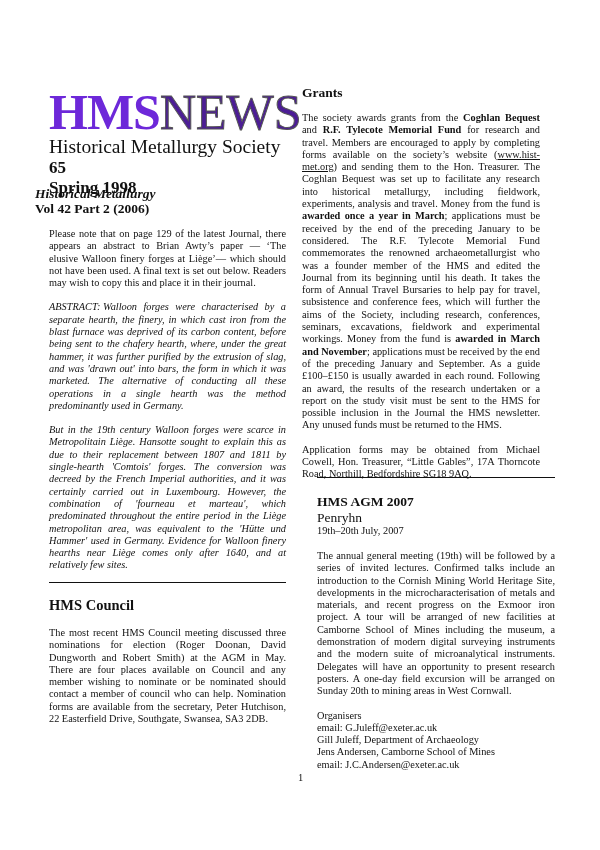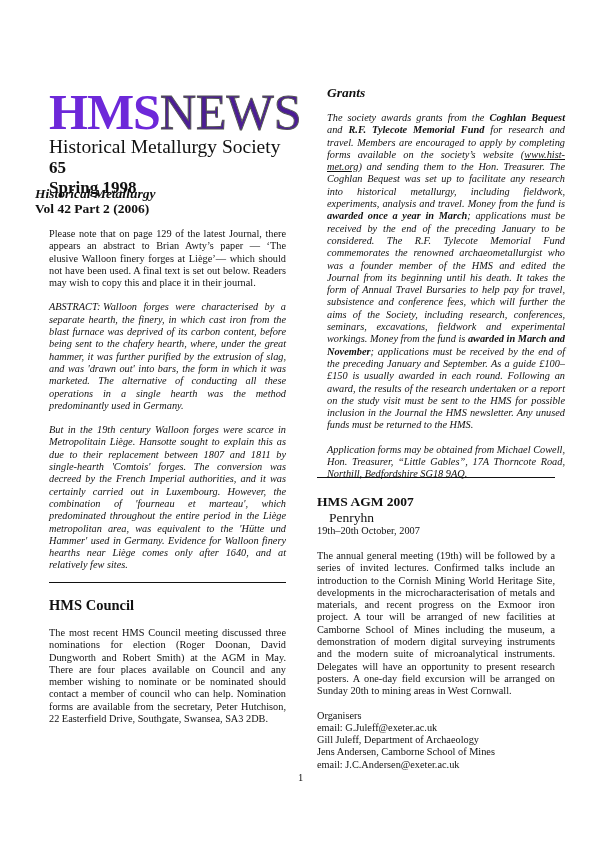--- a/index.html
+++ b/index.html
@@ -11,21 +11,21 @@
   .mast-title .news { color: #4c1d95; -webkit-text-stroke: 1px #555; font-weight: normal; letter-spacing: 0px; }
   .society { font-size: 19.5px; line-height: 22px; margin-top: 2px; white-space: nowrap; }
   .issue-row { display: flex; justify-content: space-between; font-weight: bold; font-size: 17px; line-height: 20px; flex-direction: column; }
   .journal { position: absolute; top: 186px; left: 35px; width: 237px; font-size: 13.5px; font-weight: bold; line-height: 15px; }
   .journal .it { font-style: italic; }
   p { margin: 0; font-size: 10.3px; line-height: 12.3px; text-align: justify; }
   .it p, p.it { font-style: italic; }
   .block { position: absolute; }
   .rule { position: absolute; height: 0; border-top: 1.5px solid #111; }
   h2 { margin: 0; font-size: 13.5px; font-weight: bold; line-height: 16px; }
-  .sub { font-size: 13.5px; line-height: 15px; margin-left: 12px; }
+  .sub { font-size: 13.5px; line-height: 15px; }
   .date { font-size: 10.3px; line-height: 12px; }
   .u { text-decoration: underline; }
   .pnum { position: absolute; top: 772px; left: 298px; font-size: 10.5px; }
   .abslabel { display: inline-block; width: 54px; }
 </style>
 </head>
 <body>
 
 <div class="masthead">
   <div class="mast-title"><span class="hms">HMS</span><span class="news">NEWS</span></div>
@@ -47,32 +47,32 @@
   <p class="it" style="margin-top:12px;">But in the 19th century Walloon forges were scarce in Metropolitain Liège. Hansotte sought to explain this as due to their replacement between 1807 and 1811 by single-hearth 'Comtois' forges. The conversion was decreed by the French Imperial authorities, and it was certainly carried out in Luxembourg. However, the combination of 'fourneau et marteau', which predominated throughout the entire period in the Liège metropolitan area, was equivalent to the 'Hütte und Hammer' used in Germany. Evidence for Walloon finery hearths near Liège comes only after 1640, and at relatively few sites.</p>
 </div>
 
 <div class="rule" style="top:582px; left:49px; width:237px;"></div>
 
 <div class="block" style="top:597px; left:49px; width:237px;">
   <h2 style="font-size:14.5px;">HMS Council</h2>
   <p style="margin-top:14px;">The most recent HMS Council meeting discussed three nominations for election (Roger Doonan, David Dungworth and Robert Smith) at the AGM in May. There are four places available on Council and any member wishing to nominate or be nominated should contact a member of council who can help. Nomination forms are available from the secretary, Peter Hutchison, 22 Easterfield Drive, Southgate, Swansea, SA3 2DB.</p>
 </div>
 
-<div class="block" style="top:85px; left:327px; width:238px;font-style:italic;">
+<div class="block" style="top:85px; left:302px; width:238px;">
   <h2>Grants</h2>
   <p style="margin-top:11px;"><span>The society awards grants from the </span><b>Coghlan Bequest</b><span> and </span><b>R.F. Tylecote Memorial Fund</b><span> for research and travel. Members are encouraged to apply by completing forms available on the society’s website (</span><span class="u">www.hist-met.org</span><span>) and sending them to the Hon. Treasurer. The Coghlan Bequest was set up to facilitate any research into historical metallurgy, including fieldwork, experiments, analysis and travel. Money from the fund is </span><b>awarded once a year in March</b><span>; applications must be received by the end of the preceding January to be considered. The R.F. Tylecote Memorial Fund commemorates the renowned archaeometallurgist who was a founder member of the HMS and edited the Journal from its beginning until his death. It takes the form of Annual Travel Bursaries to help pay for travel, subsistence and conference fees, which will further the aims of the Society, including research, conferences, seminars, excavations, fieldwork and experimental workings. Money from the fund is </span><b>awarded in March and November</b><span>; applications must be received by the end of the preceding January and September. As a guide £100–£150 is usually awarded in each round. Following an award, the results of the research undertaken or a report on the study visit must be sent to the HMS for possible inclusion in the Journal the HMS newsletter. Any unused funds must be returned to the HMS.</span></p>
   <p style="margin-top:12px;">Application forms may be obtained from Michael Cowell, Hon. Treasurer, “Little Gables”, 17A Thorncote Road, Northill, Bedfordshire SG18 9AQ.</p>
 </div>
 
 <div class="rule" style="top:477px; left:317px; width:238px;"></div>
 
 <div class="block" style="top:494px; left:317px; width:238px;">
   <h2>HMS AGM 2007</h2>
   <div class="sub">Penryhn</div>
-  <div class="date">19th–20th October, 2007</div>
+  <div class="date">19th–20th July, 2007</div>
   <p style="margin-top:13px;">The annual general meeting (19th) will be followed by a series of invited lectures. Confirmed talks include an introduction to the Cornish Mining World Heritage Site, developments in the microcharacterisation of metals and materials, and recent progress on the Exmoor iron project. A tour will be arranged of new facilities at Camborne School of Mines including the museum, a demonstration of modern digital surveying instruments and the modern suite of microanalytical instruments. Delegates will have an opportunity to present research posters. A one-day field excursion will be arranged on Sunday 20th to mining areas in West Cornwall.</p>
   <div style="margin-top:12px; font-size:10.3px; line-height:12.3px;">
     <div>Organisers</div>
     <div>email: G.Juleff@exeter.ac.uk</div>
     <div>Gill Juleff, Department of Archaeology</div>
     <div>Jens Andersen, Camborne School of Mines</div>
     <div>email: J.C.Andersen@exeter.ac.uk</div>
   </div>
 </div>
 

